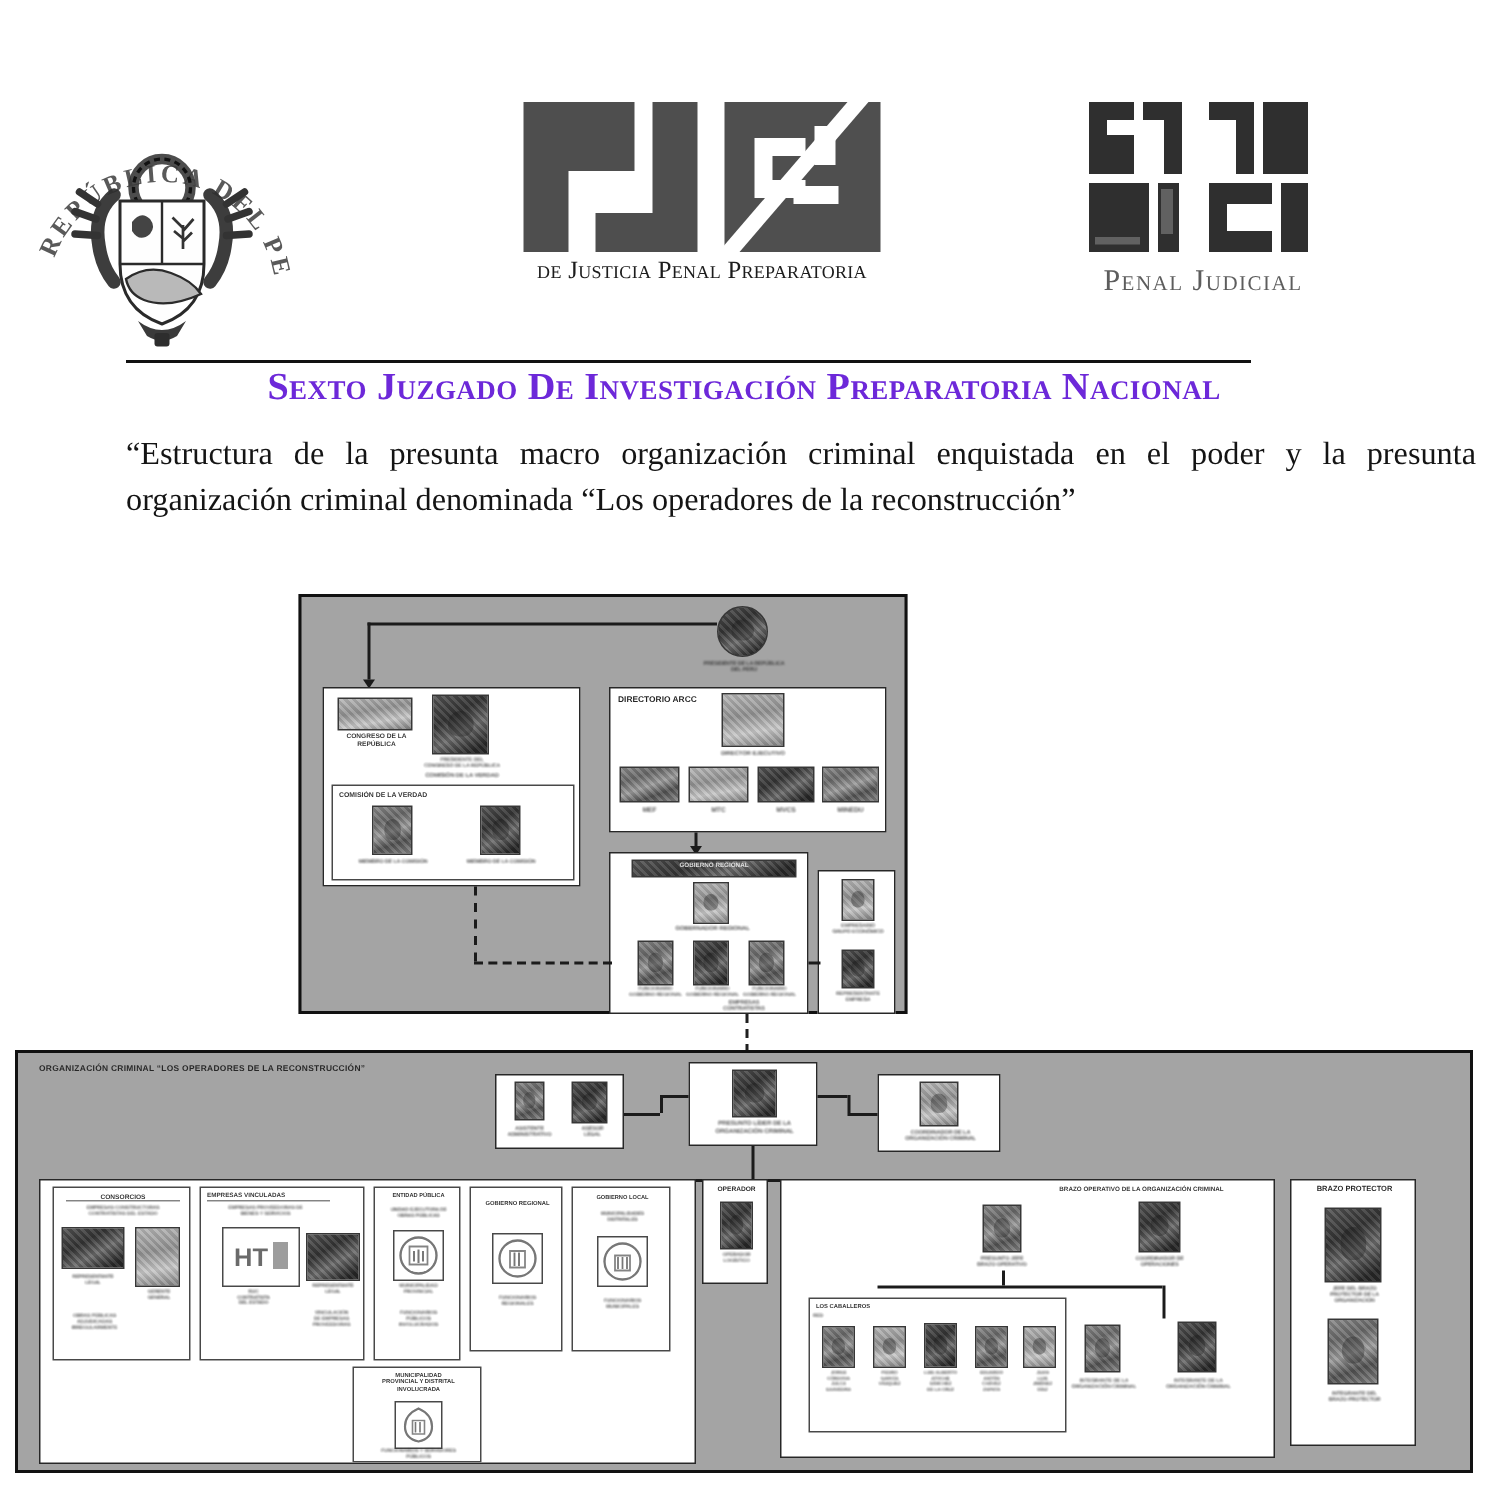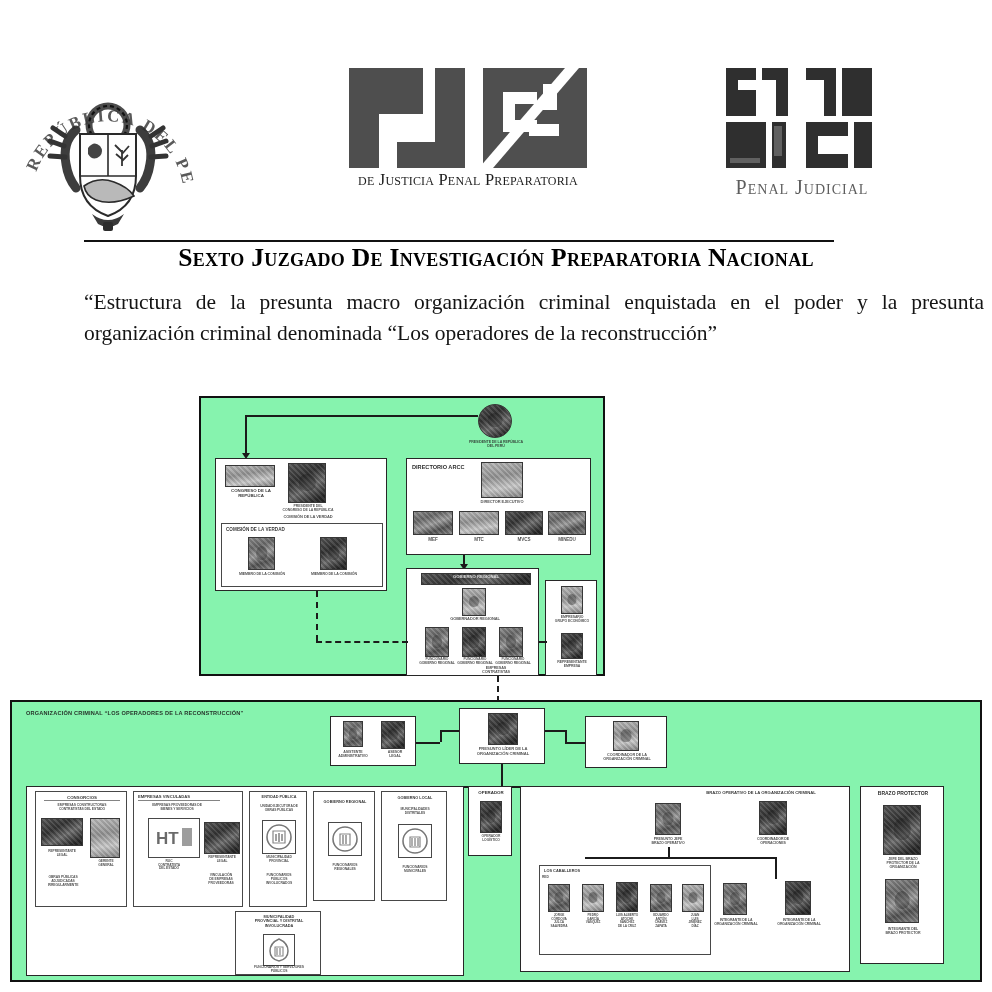--- a/index.html
+++ b/index.html
@@ -61,38 +61,38 @@
   
   .rule{
     position:absolute;left:84px;top:240px;width:750px;height:0;
     border-top:2.2px solid #111;
   }
   .court-title{
     position:absolute;left:0;top:243px;width:992px;
     text-align:center;
     font-family:"Liberation Serif", serif;
     font-variant:small-caps;font-weight:700;
-    font-size:25.5px;letter-spacing:.3px;color:#000000;
+    font-size:25.5px;letter-spacing:.3px;color:#6d28d9;
   }
 
   
   .quote{
     position:absolute;left:84px;top:287px;width:908px;
     font-family:"Liberation Serif", serif;
     font-size:21.5px;line-height:31px;
     text-align:justify;color:#141414;
     padding-right:8px;box-sizing:border-box;
   }
 
   
   .chart-area{position:absolute;left:0;top:392px;width:992px;height:600px;}
 
   
   .scan{
-    background:#86efac;
+    background:#a3a3a3;
     border:2.4px solid #151515;
     position:absolute;
     box-sizing:border-box;
     filter:contrast(1.04);
   }
   .node{
     position:absolute;box-sizing:border-box;
     border:1.3px solid #2a2a2a;
     background:#fff;
   }

